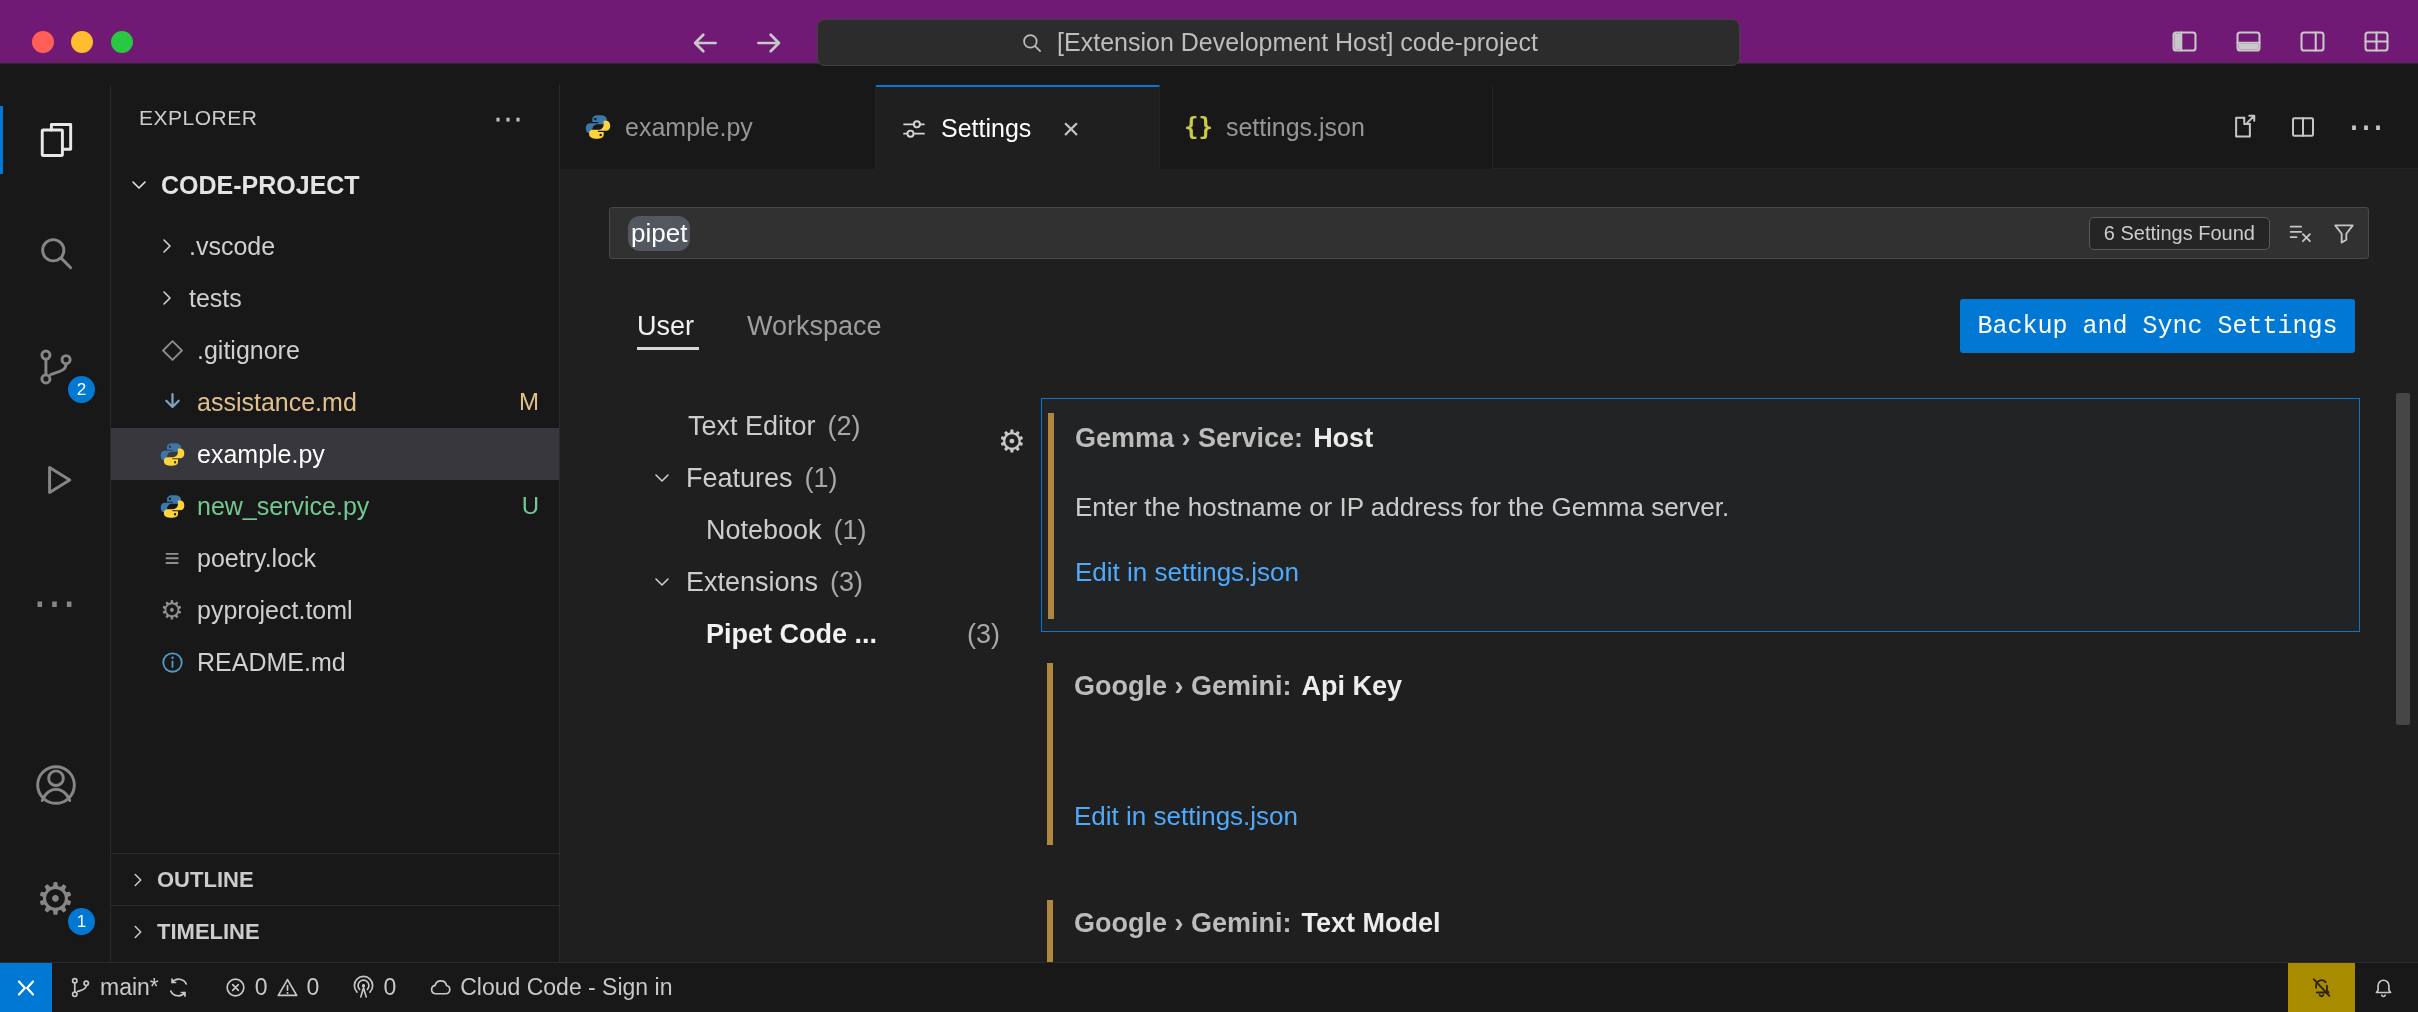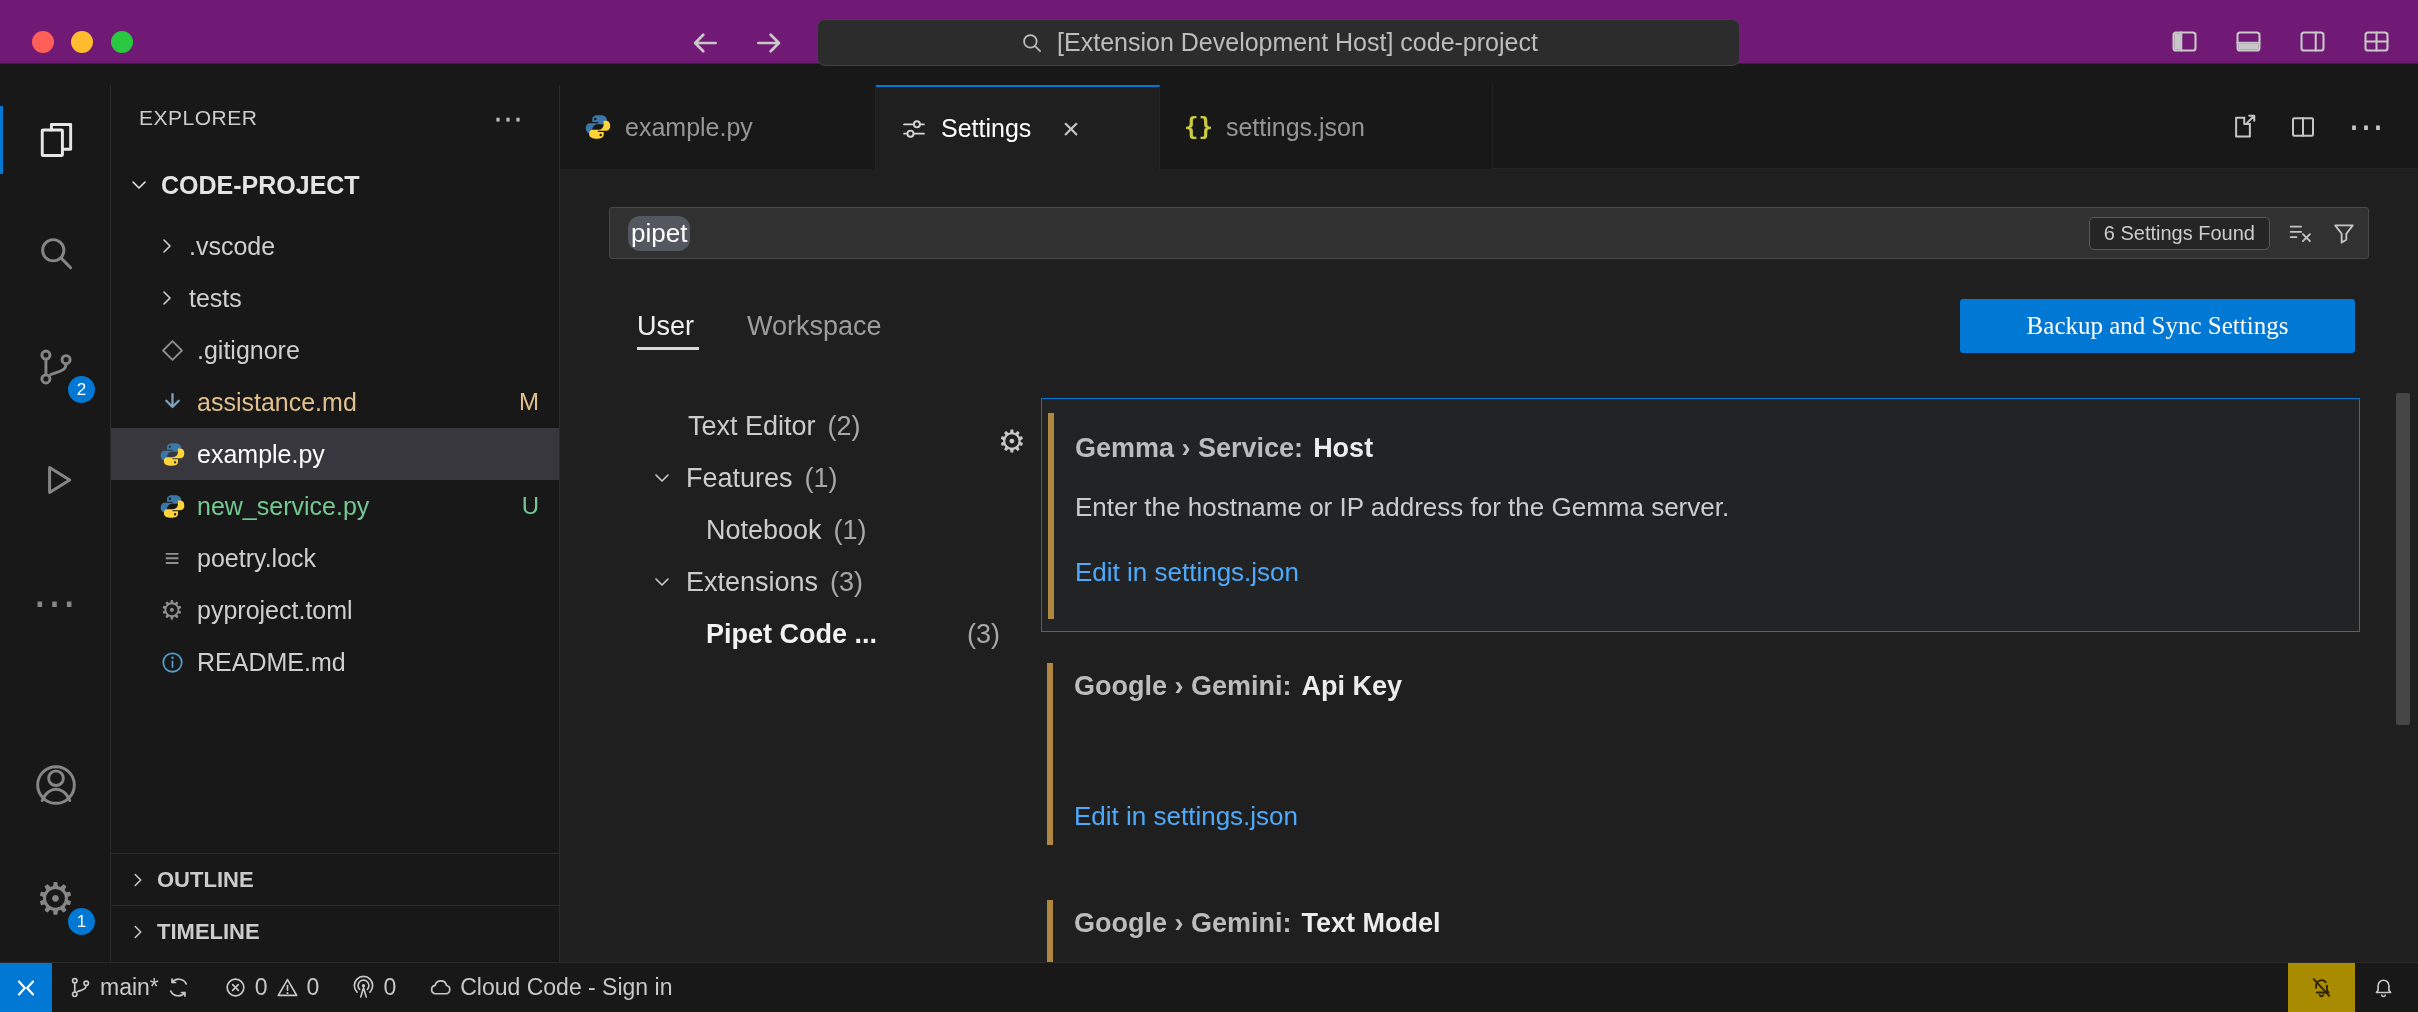--- a/index.html
+++ b/index.html
@@ -71,21 +71,21 @@
   .s-search .val{background:rgba(140,150,170,.38);padding:2px 3px;border-radius:12px}
   .s-search-right{position:absolute;right:10px;top:0;height:100%;display:flex;align-items:center;gap:16px}
   .found-badge{border:1px solid #5a5a5a;border-radius:5px;padding:4px 14px;font-size:20px;color:#cccccc;background:#252526}
   .s-search-right svg{width:28px;height:28px;color:#c5c5c5;cursor:pointer}
 
   .scope{position:absolute;top:214px;height:54px;display:flex;align-items:center;font-size:27px;cursor:pointer}
   .scope.user{left:77px;color:#f0f0f0}
   .scope.workspace{left:187px;color:#9d9d9d}
   .scope-underline{position:absolute;left:77px;top:262px;width:62px;height:3px;background:#d7d7d7}
   .sync-btn{position:absolute;left:1400px;top:214px;width:395px;height:54px;background:#0078d4;color:#fff;border:none;
-            border-radius:3px;font-size:25px;font-family:Liberation Serif, serif;display:flex;align-items:center;justify-content:center;cursor:pointer}
+            border-radius:3px;font-size:25px;font-family:Liberation Mono, monospace;display:flex;align-items:center;justify-content:center;cursor:pointer}
 
   .tocrow{position:absolute;left:90px;width:350px;height:52px;display:flex;align-items:center;gap:12px;font-size:27px;color:#cccccc;cursor:pointer}
   .tocrow .chev{width:24px;height:24px;flex:0 0 24px}
   .tocrow.child{padding-left:56px}
   .tocrow.noarrow{padding-left:38px}
   .tocrow.activetoc{font-weight:700;color:#f2f2f2}
   .toc-count{color:#a8a8a8;font-weight:400}
   .tocrow.activetoc .toc-count{margin-left:auto}
 
   .srow{position:absolute;left:481px;width:1319px;height:234px}
@@ -408,21 +408,21 @@
     </div>
     <div class="tocrow child activetoc" style="top:523px">
       <span>Pipet Code ...</span>
       <span class="toc-count">(3)</span>
     </div>
 
     <span class="row-gear">⚙</span>
 
     <div class="srow focused" style="top:313px">
       <span class="modbar" style="top:14px;height:206px"></span>
-      <div class="sline s-title" style="top:29px">
+      <div class="sline s-title" style="top:19px">
         <span class="s-cat">Gemma › Service:</span>
         <span class="s-key">Host</span>
       </div>
       <div class="sline s-desc" style="top:88px">
         <span>Enter the hostname or IP address for the Gemma server.</span>
       </div>
       <div class="sline" style="top:153px">
         <span class="s-link">Edit in settings.json</span>
       </div>
     </div>

